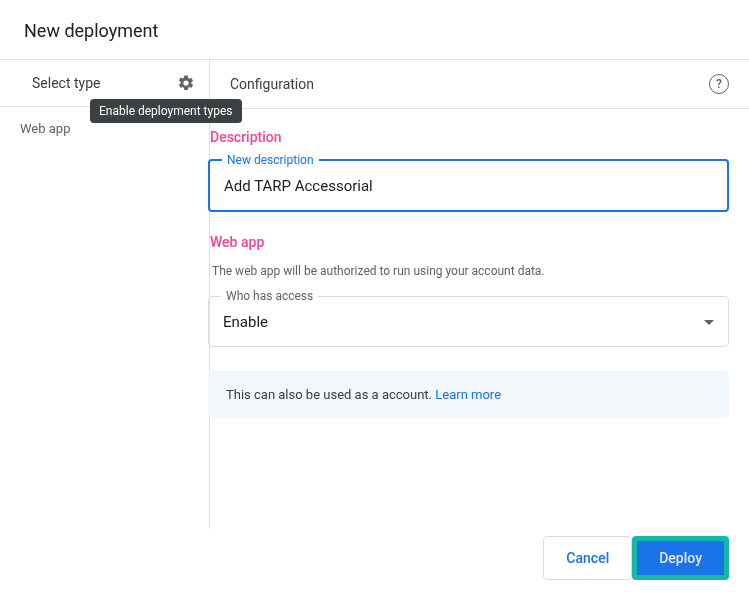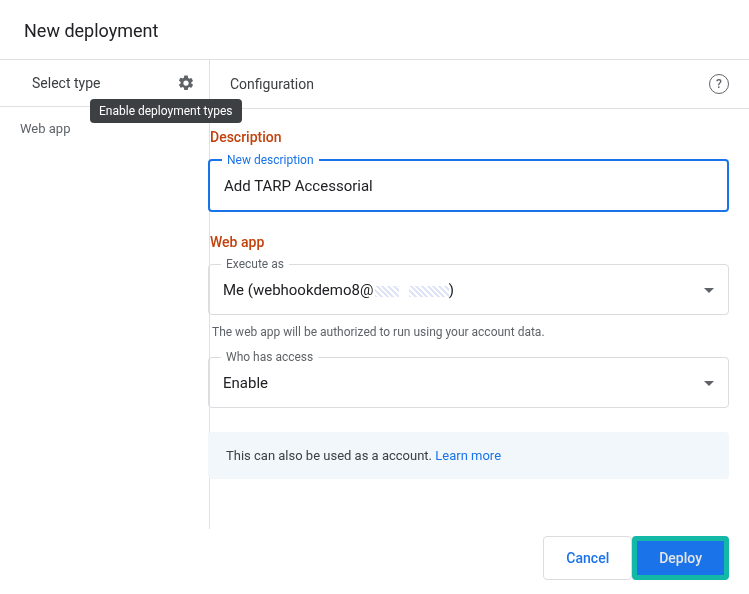--- a/index.html
+++ b/index.html
@@ -79,21 +79,21 @@
     font-size: 12px; color: #5f6368;
     font-weight: 500;
   }
   .form-area {
     padding: 12px 20px 0 0px;
     margin-left: -2px;
   }
   .section-label {
     font-size: 14px;
     font-weight: 500;
-    color: #c2410c;
+    color: #ec4899;
     margin: 8px 0 14px 2px;
   }
   .outlined-field {
     position: relative;
     border: 1px solid #dadce0;
     border-radius: 4px;
     margin-bottom: 10px;
   }
   .outlined-field.focused {
     border: 2px solid #1a73e8;
@@ -219,29 +219,20 @@
 
       <div class="section-label">Description</div>
 
       <div class="outlined-field focused">
         <span class="floating-label">New description</span>
         <input class="text-input" type="text" value="Add TARP Accessorial" style="">
       </div>
 
       <div class="section-label" style="margin-top:22px;">Web app</div>
 
-      <div class="outlined-field">
-        <span class="floating-label">Execute as</span>
-        <div class="select-inner">
-          <span>
-            <span>Me (webhookdemo8@</span><span class="redact"></span>&nbsp;&nbsp;<span class="redact redact2"></span><span>)</span>
-          </span>
-          <span class="dropdown-arrow"></span>
-        </div>
-      </div>
 
       <div class="helper-text">The web app will be authorized to run using your account data.</div>
 
       <div class="outlined-field">
         <span class="floating-label">Who has access</span>
         <div class="select-inner">
           <span>Enable</span>
           <span class="dropdown-arrow"></span>
         </div>
       </div>

